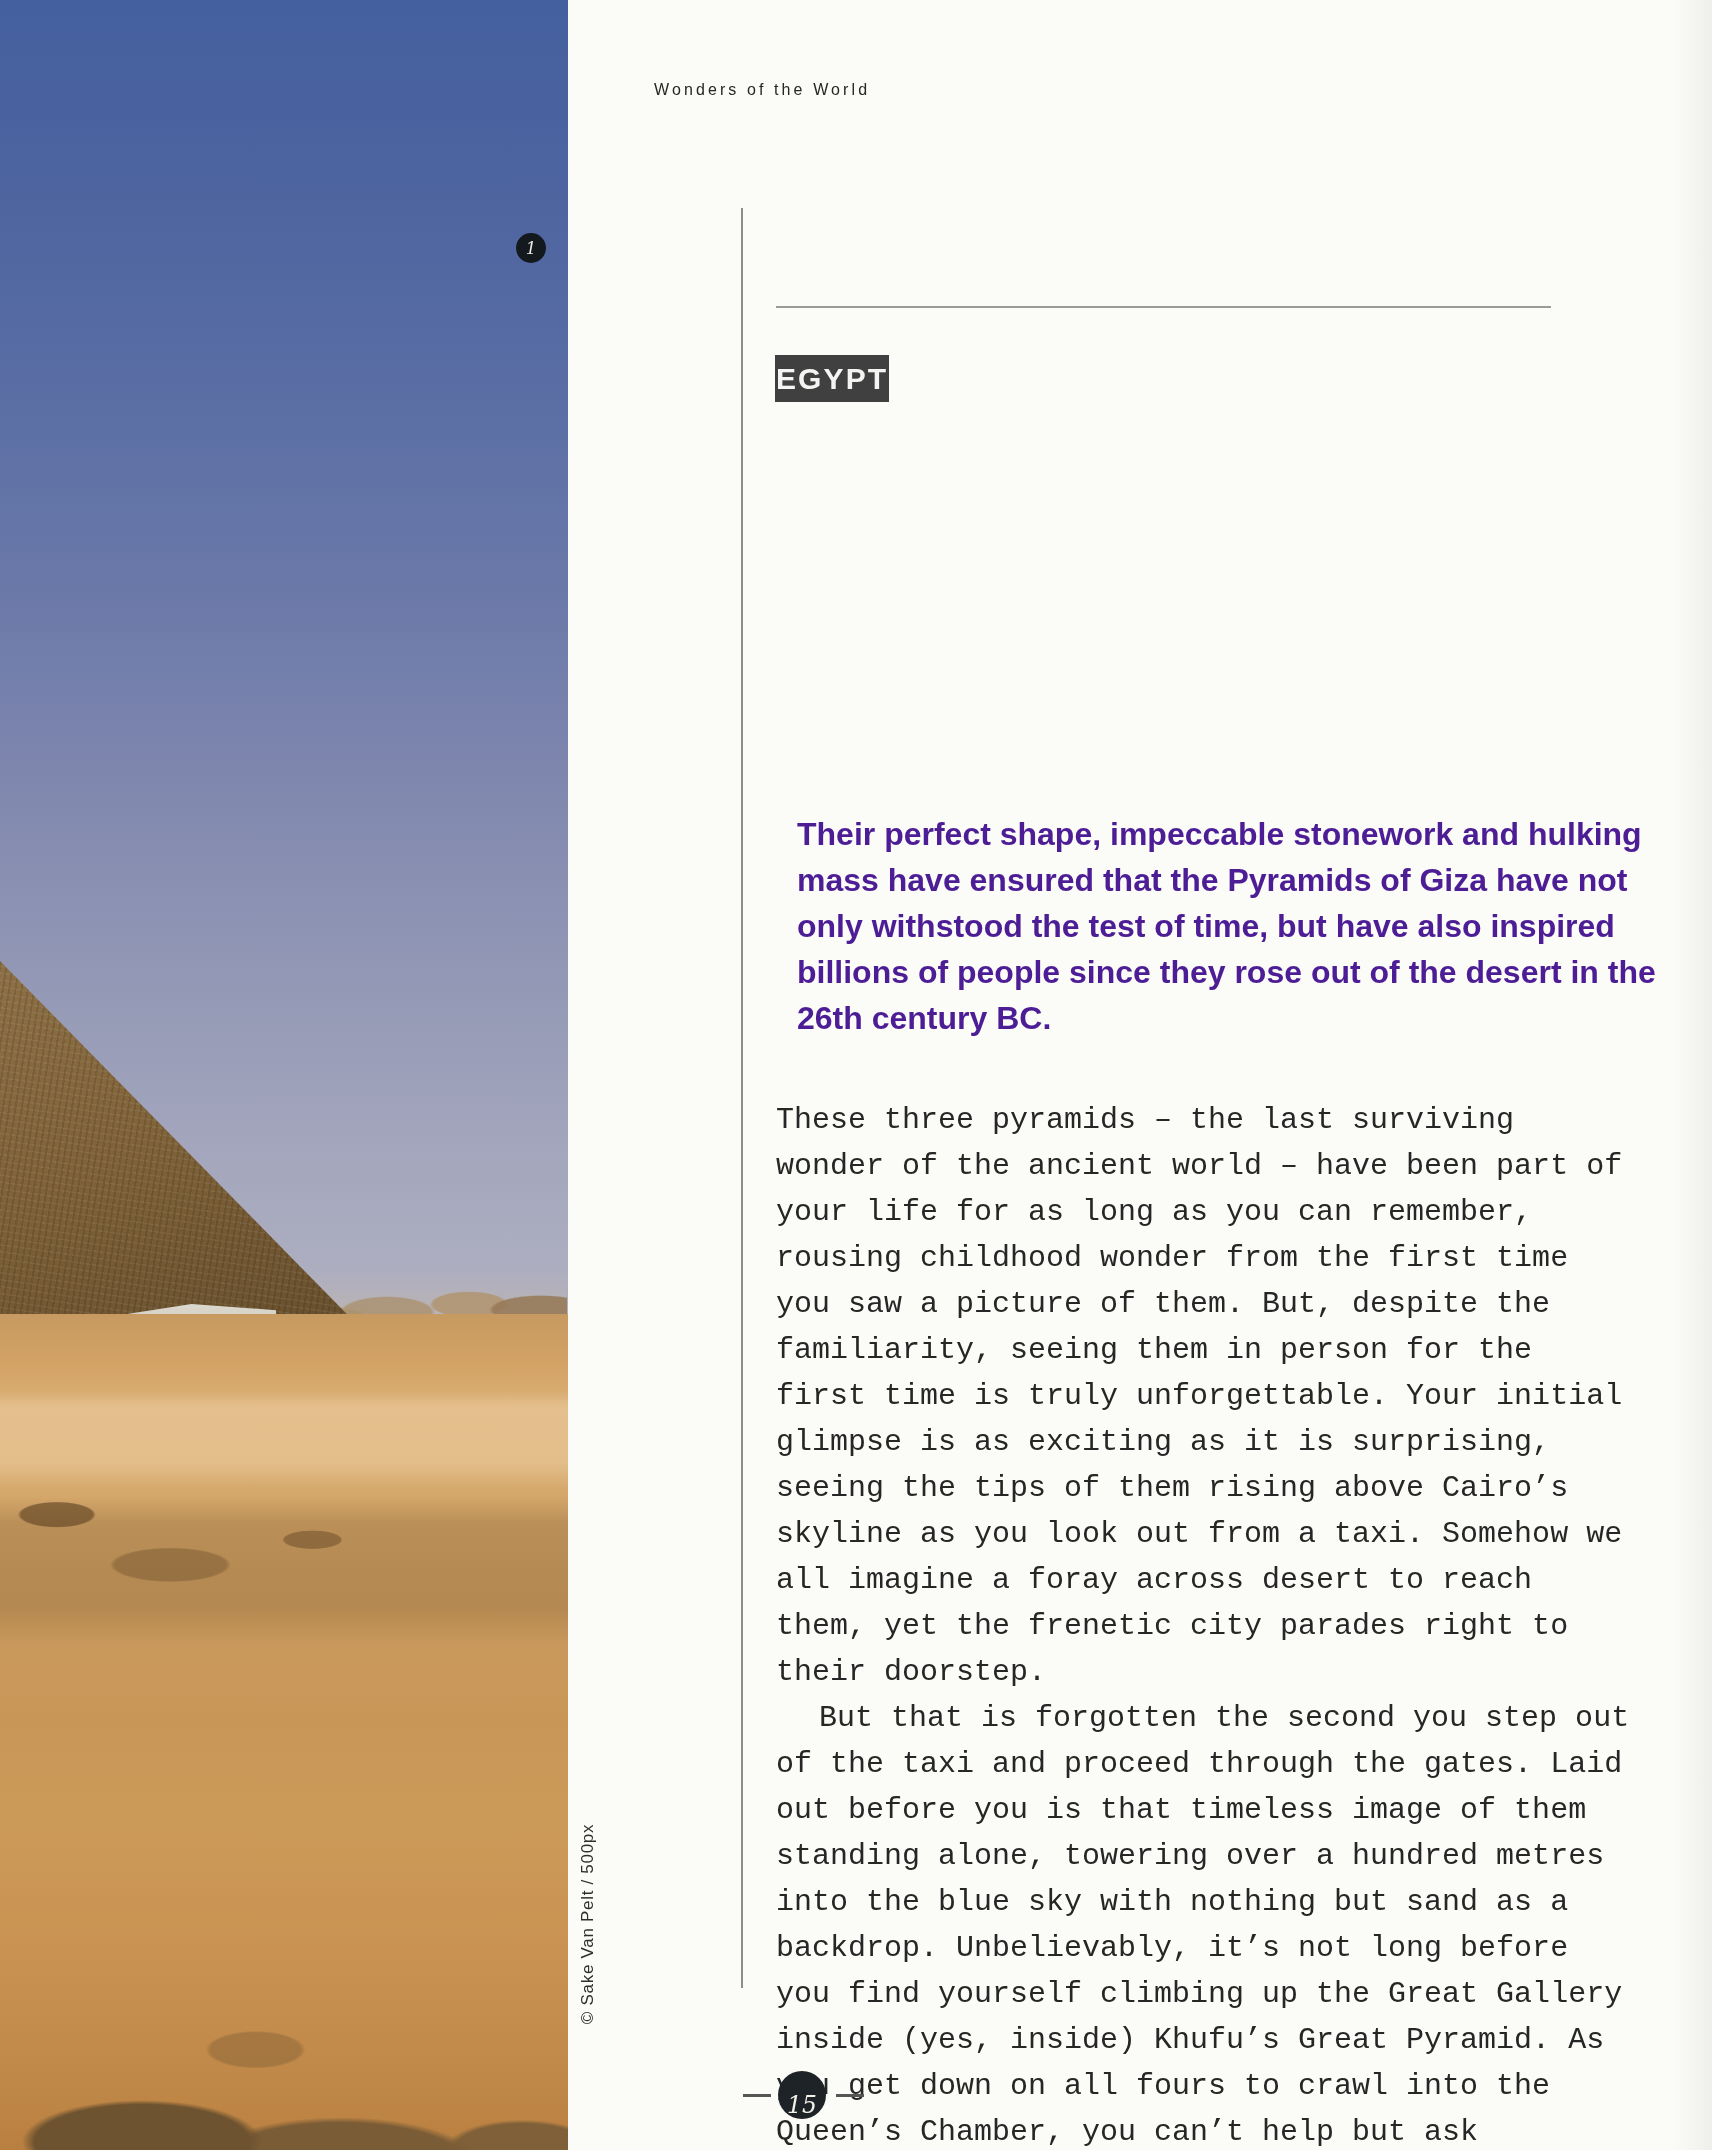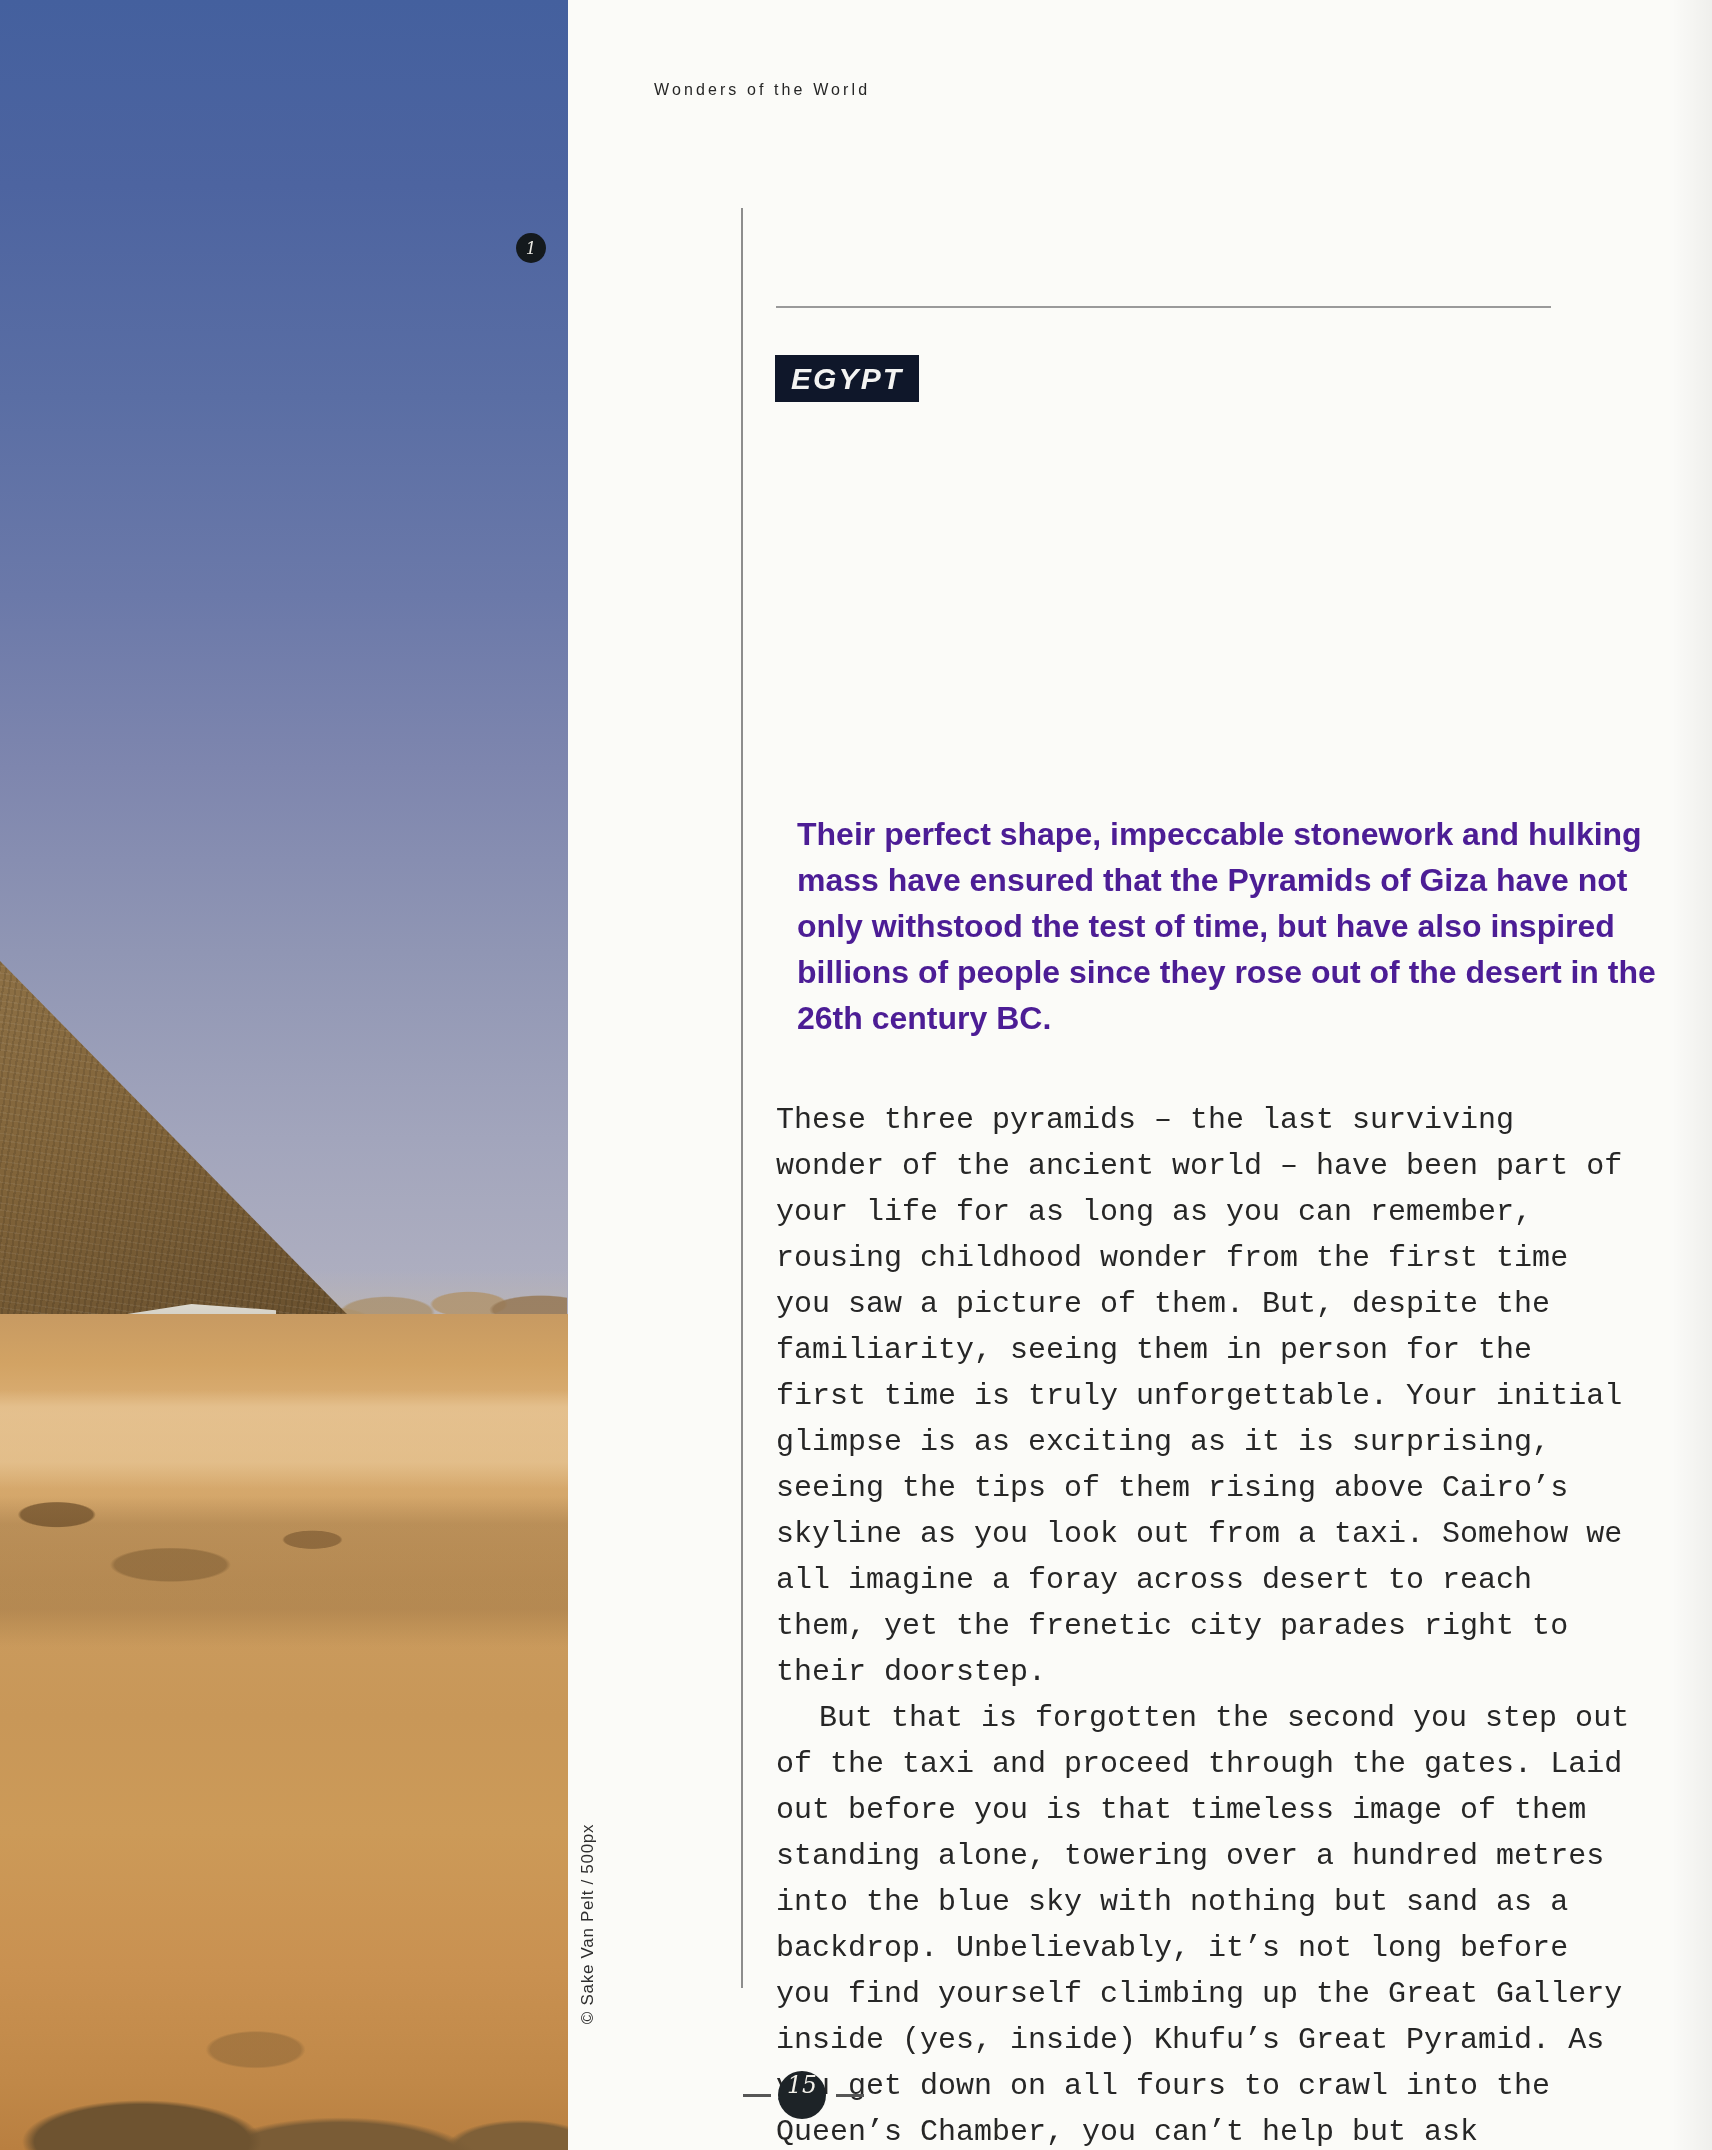--- a/index.html
+++ b/index.html
@@ -45,35 +45,35 @@
       linear-gradient(180deg,#c79a62 0%,#d2a364 6%,#dcb077 12%,#d8ab6f 18%,#cb9c5f 32%,#c89758 48%,#cc9a58 62%,#c99151 78%,#c08848 92%,#b97f40 100%);}
   .photo-marker{position:absolute;left:516px;top:233px;width:30px;height:30px;border-radius:50%;
     background:#14191d;color:#eceae4;display:flex;align-items:center;justify-content:center;
     font-family:"DejaVu Serif",serif;font-style:italic;font-size:16.5px;}
   .credit{position:absolute;left:588px;top:1924px;transform:translate(-50%,-50%) rotate(-90deg);
     white-space:nowrap;font-size:17px;letter-spacing:0.7px;color:#2e2e2e;}
   
   .kicker{position:absolute;left:654px;top:81px;font-size:16px;letter-spacing:3.1px;color:#262626;}
   .vrule{position:absolute;left:741px;top:208px;width:2.1px;height:1780px;background:#8d8d8d;}
   .hrule{position:absolute;left:776px;top:306px;width:775px;height:2.1px;background:#9a9a9a;}
-  .country-badge{position:absolute;left:775px;top:355px;height:47px;padding:0 16px;
-    background:#0f172a;color:#f4f4f2;display:inline-flex;align-items:center;
-    font-weight:bold;font-size:30px;letter-spacing:2.1px;font-style:italic;}
+  .country-badge{position:absolute;left:775px;top:355px;height:47px;padding:0 1px;
+    background:#404040;color:#f4f4f2;display:inline-flex;align-items:center;
+    font-weight:bold;font-size:30px;letter-spacing:2.1px;}
   .title{position:absolute;left:767px;top:440px;
     font-family:"DejaVu Serif",serif;font-weight:bold;font-size:168px;line-height:155px;
     letter-spacing:-4.8px;color:#2d3e4d;}
   .standfirst{position:absolute;left:776px;top:811px;width:873px;
     font-weight:bold;font-size:32px;line-height:46px;color:#4c1d95;margin-left:21px;}
   .body-text{position:absolute;left:776px;top:1097px;width:864px;
     font-size:30px;line-height:46px;color:#262626;font-family:Liberation Mono, monospace;}
   .body-text p{margin:0;}
   .body-text p + p{text-indent:43px;}
   
   .folio-circle{position:absolute;left:778px;top:2071px;width:48px;height:48px;border-radius:50%;
-    background:#1d2327;color:#f3f1ea;display:flex;align-items:flex-start;justify-content:center;
+    background:#1d2327;color:#f3f1ea;display:flex;align-items:flex-end;justify-content:center;
     font-family:"DejaVu Serif",serif;font-style:italic;font-size:23.4px;}
   .folio-dash{position:absolute;top:2094px;width:27.5px;height:2.7px;background:#565656;}
   .folio-dash.left{left:743px;}
   .folio-dash.right{left:836px;}
   .page-edge{position:absolute;right:0;top:0;width:41px;height:2151px;
     background:linear-gradient(90deg,rgba(0,0,0,0) 0%,rgba(0,0,0,.05) 100%);}
 </style>
 </head>
 <body>
 

